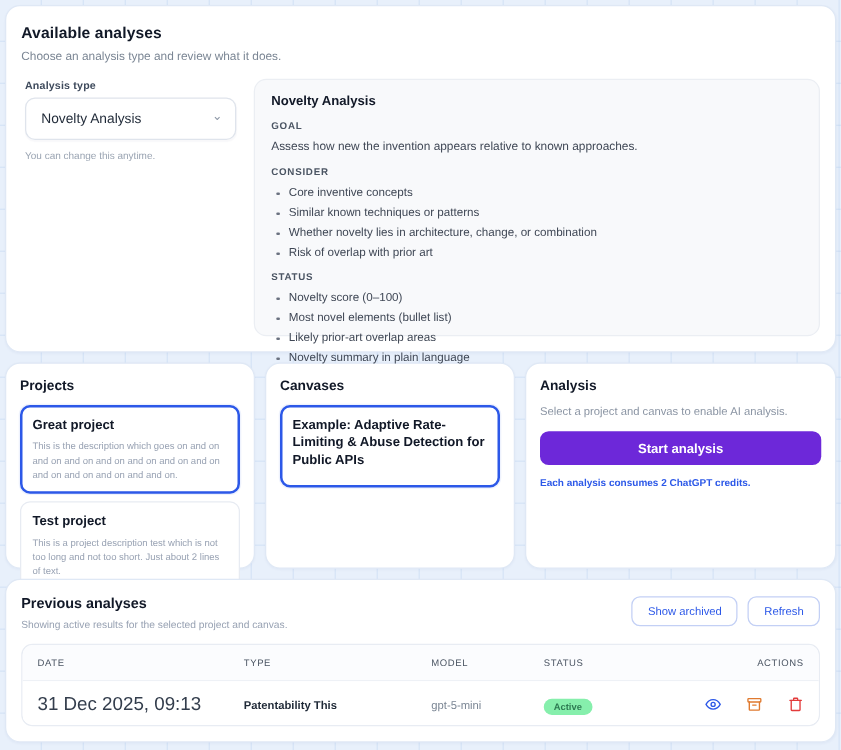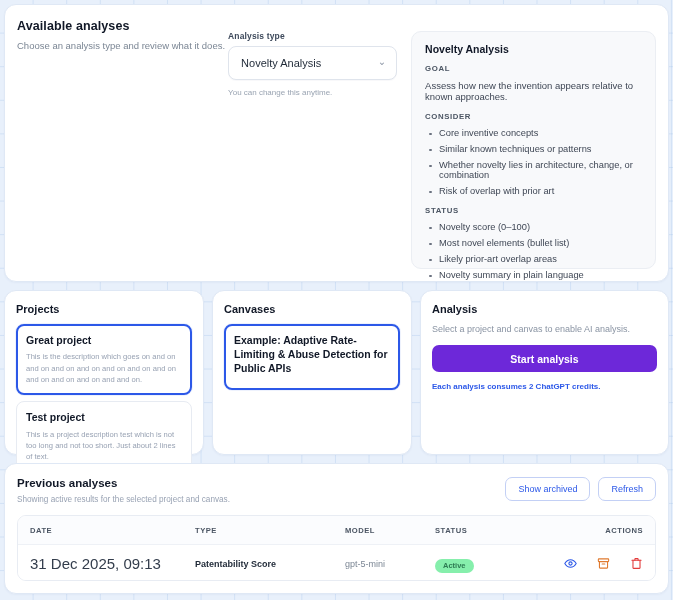--- a/index.html
+++ b/index.html
@@ -35,21 +35,21 @@
     border: 1px solid #dfe8f5;
     border-radius: 12px;
     box-shadow: 0 1px 2px rgba(30,60,120,0.04);
   }
 
   
   #available-card {
     height: 278px;
     padding: 14px 12px 12px 12px;
     display: flex;
-    flex-direction: row;
+    flex-direction: column;
   }
 
   .section-title {
     font-size: 12.5px;
     font-weight: bold;
     color: #111827;
     letter-spacing: 0.1px;
   }
   .section-sub {
     font-size: 9.5px;
@@ -267,21 +267,21 @@
     overflow: hidden;
   }
   .trow { display: flex; align-items: center; }
   .thead {
     background: #fbfcfe;
     border-bottom: 1px solid #eef1f6;
     height: 29px;
   }
   .thead .cell {
     font-size: 7.6px;
-    font-weight: bold;
+    font-weight: normal;
     letter-spacing: 0.5px;
     color: #4b5563;
   }
   .tbody-row { height: 37px; background: #ffffff; }
   .cell { padding: 0 0 0 12px; min-width: 0; }
   .c-date   { width: 165px; flex: none; }
   .c-type   { width: 150px; flex: none; }
   .c-model  { width: 90px;  flex: none; }
   .c-status { flex: 1; }
   .c-actions{ width: 118px; flex: none; padding-left: 0; text-align: right; padding-right: 12px; }
@@ -415,21 +415,21 @@
       <div class="trow thead">
         <div class="cell c-date">DATE</div>
         <div class="cell c-type">TYPE</div>
         <div class="cell c-model">MODEL</div>
         <div class="cell c-status">STATUS</div>
         <div class="cell c-actions">ACTIONS</div>
       </div>
 
       <div class="trow tbody-row">
         <div class="cell c-date v-date">31 Dec 2025, 09:13</div>
-        <div class="cell c-type v-type">Patentability Score</div>
+        <div class="cell c-type v-type">Patentability This</div>
         <div class="cell c-model v-model">gpt-5-mini</div>
         <div class="cell c-status">
           <span class="badge">Active</span>
         </div>
         <div class="cell c-actions">
           <div class="icon-row">
 
             <span class="icon-btn">
               <svg width="13" height="13" viewBox="0 0 24 24" fill="none" stroke="#2c58e8" stroke-width="2" stroke-linecap="round" stroke-linejoin="round">
                 <path d="M1.5 12s4-7 10.5-7 10.5 7 10.5 7-4 7-10.5 7S1.5 12 1.5 12z"></path>

